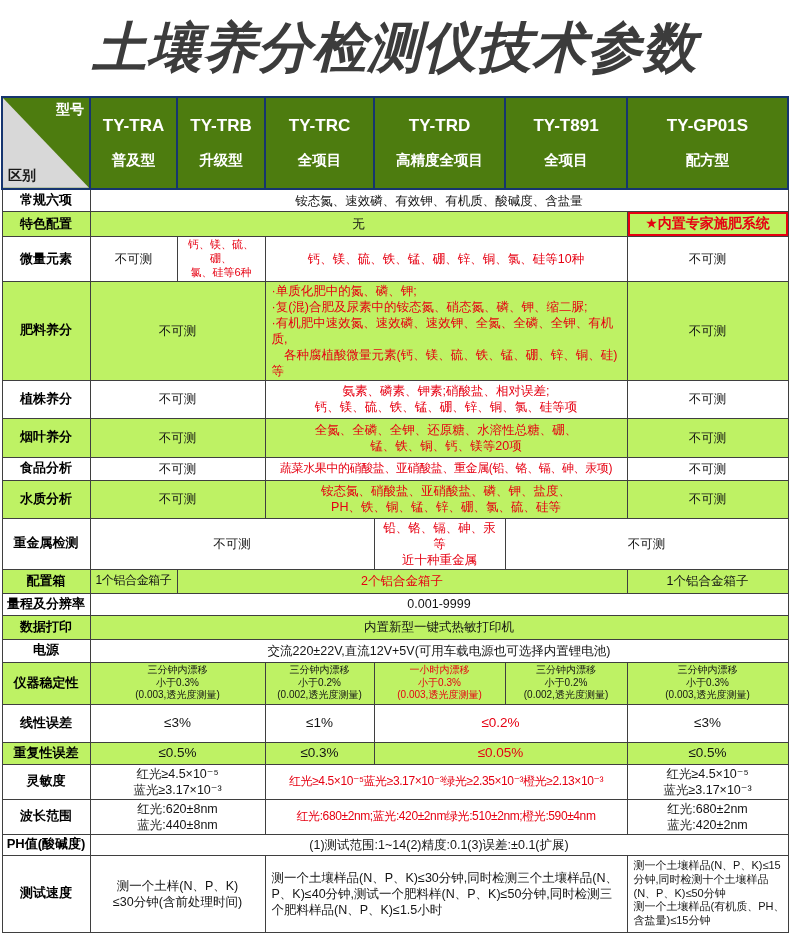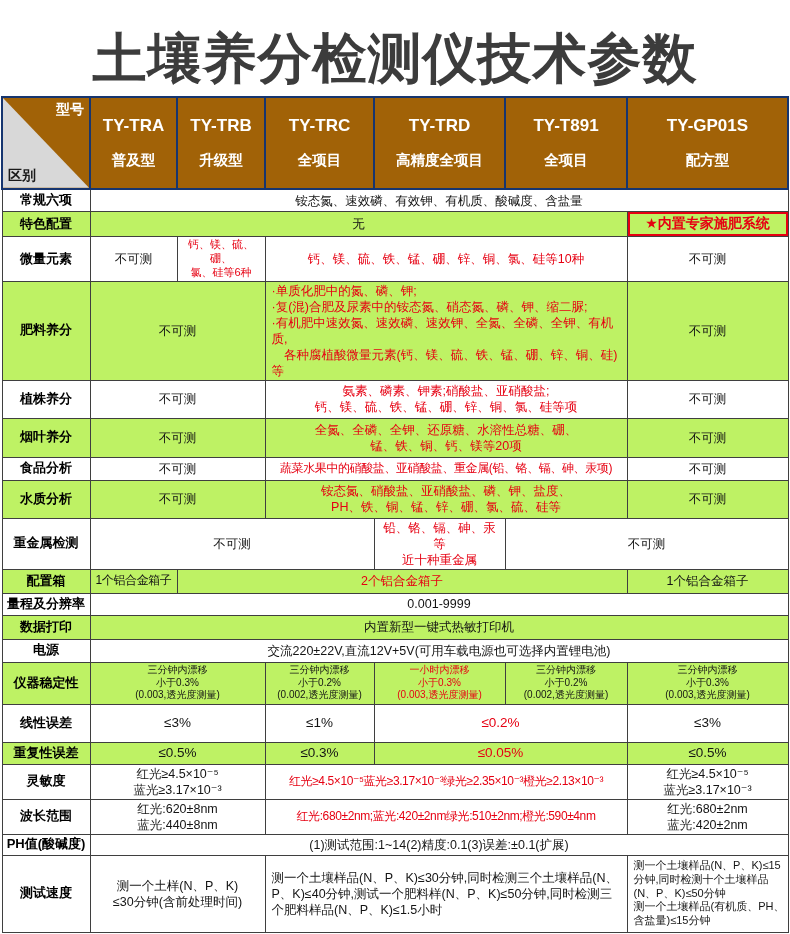--- a/index.html
+++ b/index.html
@@ -1,27 +1,27 @@
 <!DOCTYPE html>
 <html><head>
 <meta charset="utf-8">
 <style>
   * { box-sizing: border-box; margin: 0; padding: 0; }
   html,body { width: 790px; background: #ffffff; font-family: "Liberation Sans", "DejaVu Sans", sans-serif; }
   body { height: 934px; overflow: hidden; }
 
-  .title-wrap { height: 96px; display: flex; align-items: flex-end; justify-content: center; }
+  .title-wrap { height: 96px; display: flex; align-items: center; justify-content: center; font-style: italic; }
   .title { font-size: 54px; font-weight: 900; color: #3c3c3c; letter-spacing: 1px; white-space: nowrap; }
 
   table.spec { width: 786px; margin: 0 auto; border-collapse: collapse; table-layout: fixed; }
   td, th { border: 1px solid #3f3f3f; text-align: center; vertical-align: middle;
            font-size: 12.5px; color: #141414; line-height: 1.28; padding: 1px 3px;
            white-space: pre-line; overflow: hidden; }
 
-  thead th { background: #a16207; color: #ffffff; border: 2px solid #16356f; padding: 2px 0; }
+  thead th { background: #4d7c0f; color: #ffffff; border: 2px solid #16356f; padding: 2px 0; }
   .m-name { font-size: 17px; font-weight: bold; line-height: 1.2; }
   .m-type { font-size: 14.5px; font-weight: bold; line-height: 1.2; }
 
   th.corner { position: relative; padding: 0; }
   .tri { position: absolute; inset: 0; background: #d8d8d8;
          -webkit-clip-path: polygon(0 0, 100% 100%, 0 100%); clip-path: polygon(0 0, 100% 100%, 0 100%); }
   .c-top { position: absolute; top: 3px; right: 5px; color: #fff; font-size: 14px; font-weight: bold; }
   .c-bottom { position: absolute; bottom: 3px; left: 5px; color: #1a1a1a; font-size: 14px; font-weight: bold; }
 
   th.rowlabel { font-weight: bold; font-size: 13px; color: #000; padding: 1px 1px; }
@@ -109,21 +109,21 @@
       <td colspan="2">不可测</td>
       <td colspan="3" class="red left">·单质化肥中的氮、磷、钾;
 ·复(混)合肥及尿素中的铵态氮、硝态氮、磷、钾、缩二脲;
 ·有机肥中速效氮、速效磷、速效钾、全氮、全磷、全钾、有机质,
 　各种腐植酸微量元素(钙、镁、硫、铁、锰、硼、锌、铜、硅)等</td>
       <td colspan="1">不可测</td>
     </tr>
     <tr class="white" style="height:38px">
       <th class="rowlabel">植株养分</th>
       <td colspan="2">不可测</td>
-      <td colspan="3" class="red">氨素、磷素、钾素;硝酸盐、亚硝酸盐;
+      <td colspan="3" class="red">氨素、磷素、钾素;硝酸盐、相对误差;
 钙、镁、硫、铁、锰、硼、锌、铜、氯、硅等项</td>
       <td colspan="1">不可测</td>
     </tr>
     <tr class="gray" style="height:39px">
       <th class="rowlabel">烟叶养分</th>
       <td colspan="2">不可测</td>
       <td colspan="3" class="red">全氮、全磷、全钾、还原糖、水溶性总糖、硼、
 锰、铁、铜、钙、镁等20项</td>
       <td colspan="1">不可测</td>
     </tr>

